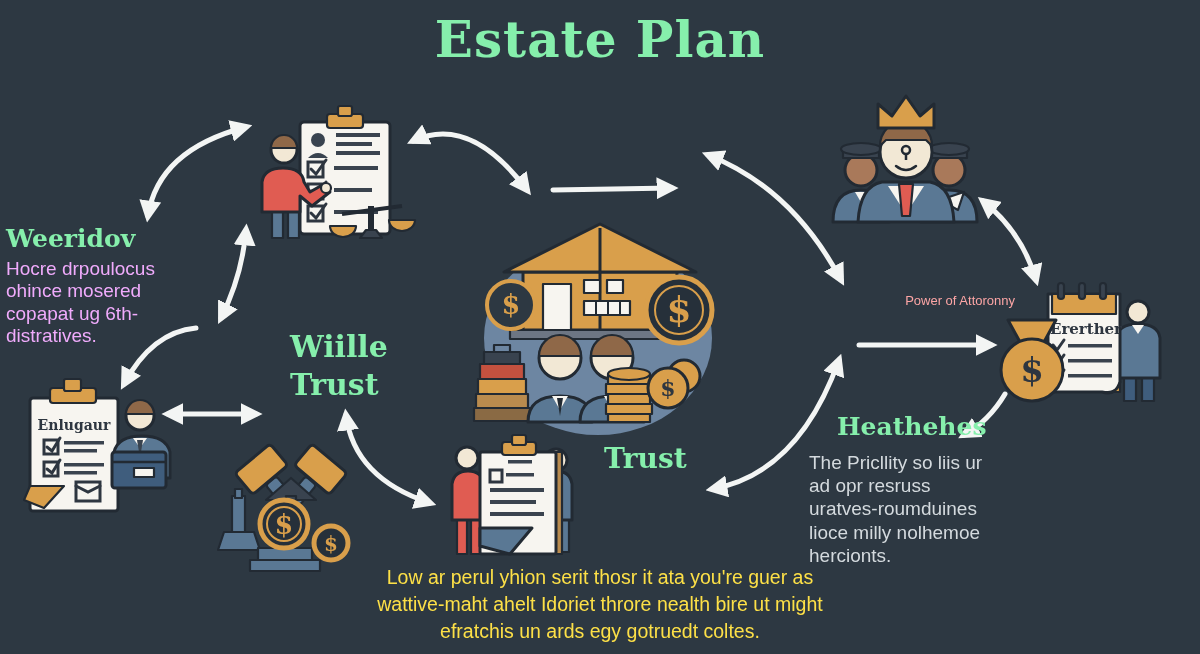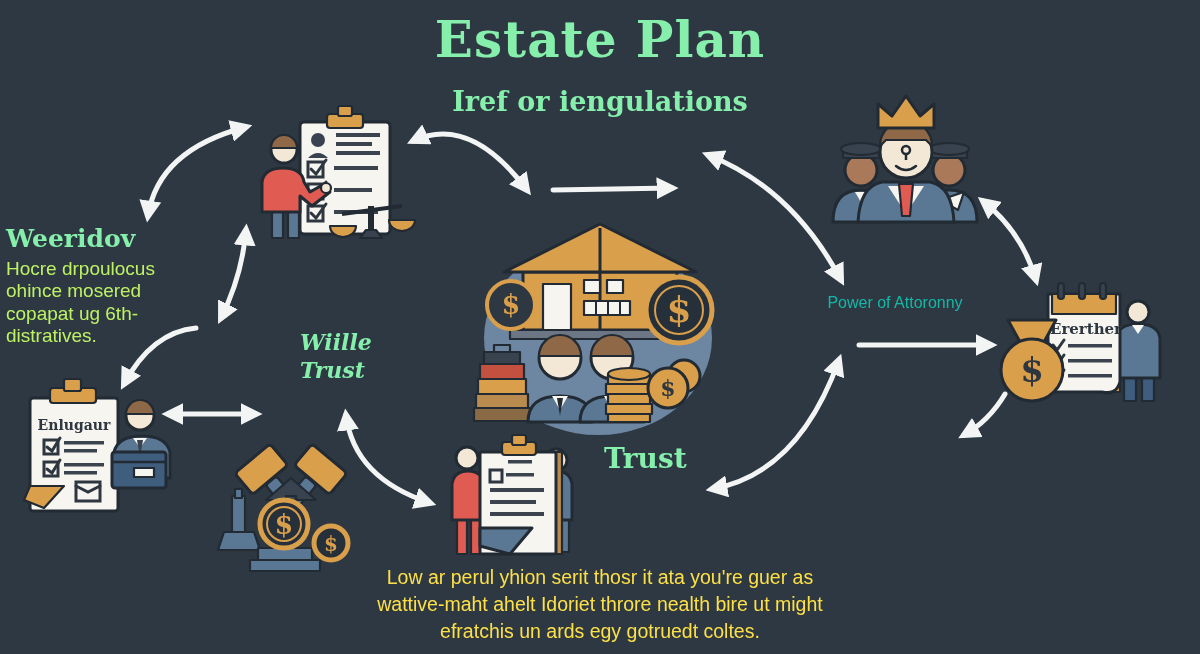--- a/index.html
+++ b/index.html
@@ -5,24 +5,24 @@
   html,body{margin:0;padding:0;background:#1d242b;}
   #canvas{position:relative;width:1200px;height:654px;background:#2d3842;overflow:hidden;
           font-family:"Liberation Sans",sans-serif;}
   .abs{position:absolute;}
   .serif{font-family:"DejaVu Serif",serif;font-weight:bold;color:#86efac;}
   .sans{color:#cfd6da;}
   #title{top:10px;left:0;width:1200px;text-align:center;font-size:50px;letter-spacing:1px;}
   #subtitle{top:86px;left:0;width:1200px;text-align:center;font-size:27px;}
   #weeridov{top:224px;left:6px;width:202px;}
   #weeridov .hd{font-size:25px;}
-  #weeridov .bd{font-size:19px;line-height:1.18;margin-top:5px;color:#bef264;}
-  #wille{top:328px;left:300px;font-size:22px;line-height:1.28;font-style:italic;}
+  #weeridov .bd{font-size:19px;line-height:1.18;margin-top:5px;color:#f0abfc;}
+  #wille{top:328px;left:290px;font-size:30px;line-height:1.28;}
   #trust-label{top:442px;left:604px;font-size:28px;}
-  #poa{top:291px;left:775px;width:240px;text-align:center;font-size:16px;line-height:1.5;color:#14b8a6;}
+  #poa{top:291px;left:775px;width:240px;text-align:right;font-size:13px;line-height:1.5;color:#fca5a5;}
   #heathehes{top:412px;left:809px;width:190px;}
   #heathehes .hd{font-size:25px;margin-left:28px;}
   #heathehes .bd{font-size:19px;line-height:1.22;margin-top:10px;color:#d4dade;}
   #footer{top:564px;left:358px;width:484px;text-align:center;font-size:19.5px;line-height:1.38;color:#fde047;}
   svg{position:absolute;top:0;left:0;}
   .o{stroke:#222a33;stroke-width:3;stroke-linejoin:round;}
   .o2{stroke:#222a33;stroke-width:2.2;stroke-linejoin:round;}
   .tan{fill:#d99f4b;}
   .white{fill:#f7f5f0;}
   .blue{fill:#5a7894;}
@@ -295,34 +295,37 @@
       <path class="arrow" d="M983,201 Q1022,232 1036,280" marker-start="url(#ah)" marker-end="url(#ah)"></path>
       <path class="arrow" d="M859,345 L991,345" marker-end="url(#ah)"></path>
       <path class="arrow" d="M1005,394 Q989,421 964,435" marker-end="url(#ah)"></path>
       <path class="arrow" d="M168,414 L256,414" marker-start="url(#ah)" marker-end="url(#ah)"></path>
       <path class="arrow" d="M346,415 Q354,478 430,503" marker-start="url(#ah)" marker-end="url(#ah)"></path>
       <path class="arrow" d="M712,489 Q798,474 839,360" marker-start="url(#ah)" marker-end="url(#ah)"></path>
     </g>
   </svg>
 
   <div id="title" class="abs serif">Estate Plan</div>
-  <div id="subtitle" class="abs serif">Iref or iengulations</div>
 
   <div id="weeridov" class="abs">
     <div class="serif hd">Weeridov</div>
     <div class="sans bd">Hocre drpoulocus ohince mosered copapat ug 6th-distratives.</div>
   </div>
 
   <div id="wille" class="abs serif">
     <div>Wiille</div>
     <div>Trust</div>
   </div>
 
   <div id="trust-label" class="abs serif">Trust</div>
 
   <div id="poa" class="abs">
     <div>Power of Attoronny</div>
   </div>
 
+  <div id="heathehes" class="abs">
+    <div class="serif hd">Heathehes</div>
+    <div class="sans bd">The Pricllity so liis ur ad opr resruss uratves-roumduines lioce milly nolhemoe hercionts.</div>
+  </div>
 
   <div id="footer" class="abs">Low ar perul yhion serit thosr it ata you're guer as wattive-maht ahelt Idoriet throre nealth bire ut might efratchis un ards egy gotruedt coltes.</div>
 
 </div>
 
 </body></html>

